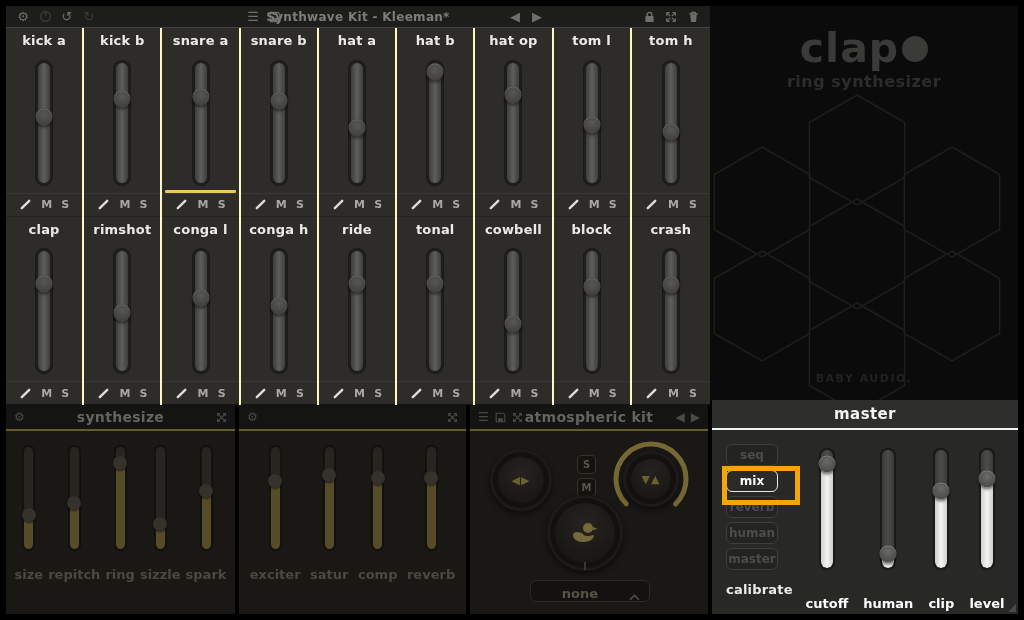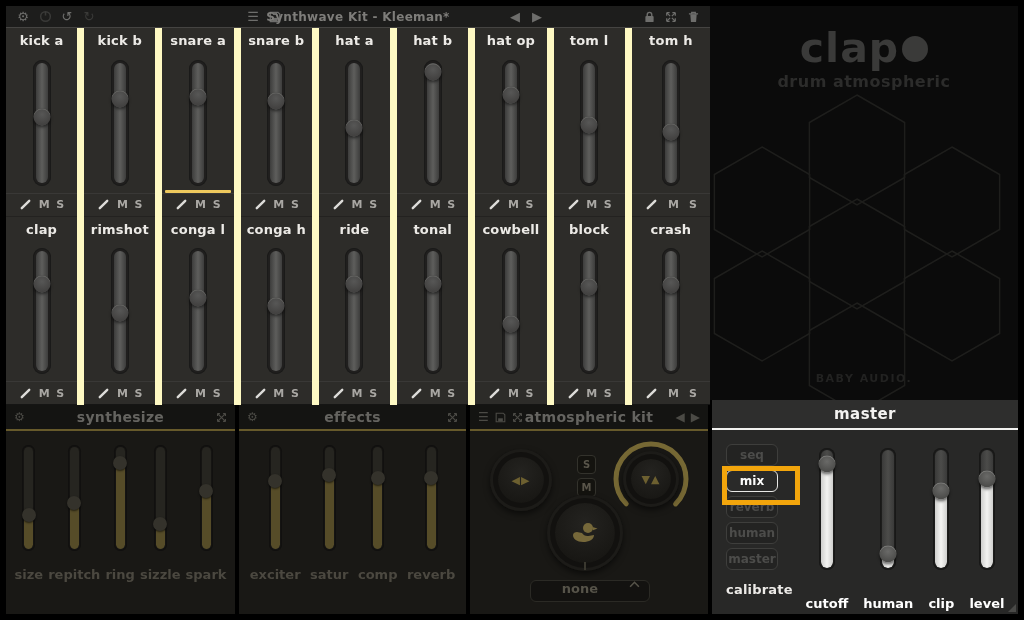--- a/index.html
+++ b/index.html
@@ -19,21 +19,21 @@
               color:#7e7d7a; font-size:12px; font-weight:bold; letter-spacing:.3px; }
   #tb-mid { margin-left:142px; display:flex; }
   #tb-right { margin-left:auto; display:flex; align-items:center; }
   #tb-arrows { position:absolute; left:500px; display:flex; }
 
   
   #grid { left:6px; top:27px; width:704px; height:378px; background:#2d2c29;
           border-top:1px solid #454442; display:flex; flex-direction:column; }
   .prow { display:flex; height:189px; }
   .pad { position:relative; width:78.22px; display:flex; flex-direction:column;
-         border-right:7px solid #fef9c3; }
+         border-right:2px solid #fef9c3; }
   .pad:last-child { border-right:none; }
   .pad-label { height:25px; display:flex; align-items:center; justify-content:center;
                color:#eceae6; font-size:13px; font-weight:bold; letter-spacing:.2px; }
   .pad-sl-wrap { flex:1; display:flex; align-items:center; justify-content:center; }
   .pslider { position:relative; width:18px; height:126px; border-radius:9px;
              background:#201f1e; box-shadow:inset 0 0 0 1px #1a1a19; cursor:pointer; }
   .ptrack { position:absolute; left:3px; right:3px; top:3px; bottom:3px; border-radius:6px;
             background:linear-gradient(90deg,#3d3d3c,#5e5e5c 50%,#3d3d3c); }
   .pthumb { position:absolute; left:50%; width:17px; height:17px; border-radius:50%;
             background:radial-gradient(circle at 50% 35%, #575756, #434241 70%);
@@ -94,21 +94,21 @@
           box-shadow:0 3px 6px rgba(0,0,0,.55), inset 0 0 0 3px #1c1b18, inset 0 0 0 8px #12110f;
           display:flex; align-items:center; justify-content:center; cursor:pointer; }
   .knob .glyph { color:#6d6030; font-size:11px; font-weight:bold; letter-spacing:1px; }
   .smbtn { position:absolute; width:19px; height:19px; border:1px solid #33322c; border-radius:4px;
            color:#59554a; font-size:10px; font-weight:bold; display:flex; align-items:center;
            justify-content:center; background:#14130f; cursor:pointer; }
   #atm-arc { position:absolute; }
   .tickline { position:absolute; width:2px; height:8px; background:#3a382f; }
   #atm-drop { position:absolute; left:60px; top:149px; width:120px; height:22px;
               background:#131210; border:1px solid #2b2a25; border-radius:6px; display:flex;
-              align-items:flex-start; cursor:pointer; }
+              align-items:flex-end; cursor:pointer; }
   #atm-drop .val { flex:1; text-align:center; color:#565349; font-size:13px; font-weight:bold; }
   #atm-drop svg { margin-right:9px; }
 
   
   #master { left:710px; top:400px; width:308px; height:214px; background:#282827;
             border-left:2px solid #000; }
   #m-head { position:relative; height:30px; background:#2e2e2d; border-bottom:2px solid #f2f2f0;
             display:flex; align-items:center; justify-content:center; }
   #m-head .title { color:#f4f3f1; font-size:15px; font-weight:bold; letter-spacing:.4px; }
   #m-body { position:relative; height:182px; display:flex; padding-left:14px; }
@@ -527,21 +527,21 @@
     <svg id="hexes" width="308" height="394" viewBox="0 0 308 394">
         <polygon points="147,89 194.6313972081441,116.5 194.6313972081441,171.5 147,199 99.36860279185588,171.5 99.36860279185588,116.5" fill="none" stroke="#1e1e1c" stroke-width="1.5"></polygon>
         <polygon points="52,141 99.63139720814412,168.5 99.63139720814412,223.5 52,251 4.368602791855878,223.5 4.368602791855878,168.5" fill="none" stroke="#1e1e1c" stroke-width="1.5"></polygon>
         <polygon points="242,141 289.6313972081441,168.5 289.6313972081441,223.5 242,251 194.3686027918559,223.5 194.3686027918559,168.5" fill="none" stroke="#1e1e1c" stroke-width="1.5"></polygon>
         <polygon points="147,193 194.6313972081441,220.5 194.6313972081441,275.5 147,303 99.36860279185588,275.5 99.36860279185588,220.5" fill="none" stroke="#1e1e1c" stroke-width="1.5"></polygon>
         <polygon points="52,245 99.63139720814412,272.5 99.63139720814412,327.5 52,355 4.368602791855878,327.5 4.368602791855878,272.5" fill="none" stroke="#1e1e1c" stroke-width="1.5"></polygon>
         <polygon points="242,245 289.6313972081441,272.5 289.6313972081441,327.5 242,355 194.3686027918559,327.5 194.3686027918559,272.5" fill="none" stroke="#1e1e1c" stroke-width="1.5"></polygon>
         <polygon points="147,297 194.6313972081441,324.5 194.6313972081441,379.5 147,407 99.36860279185588,379.5 99.36860279185588,324.5" fill="none" stroke="#1e1e1c" stroke-width="1.5"></polygon>
       </svg>
     <div id="logo"><span>clap</span><span class="odot"></span></div>
-    <div id="brand-sub">drum atmospheric</div>
+    <div id="brand-sub">ring synthesizer</div>
     <div id="brand-foot">BABY AUDIO.</div>
   </div>
 
   <div id="syn" class="abs dpanel">
     <div class="dhead">
       <span class="dh-ic">⚙</span>
       <span class="title">synthesize</span>
       <span class="dh-right">
           <span class="dh-ic">
         <svg width="11" height="11" viewBox="0 0 14 14">
@@ -598,21 +598,20 @@
             </div>
             <div class="dlabel">spark</div>
           </div>
         </div>
       </div>
   </div>
 
   <div id="fx" class="abs dpanel">
     <div class="dhead">
       <span class="dh-ic">⚙</span>
-      <span class="title">effects</span>
       <span class="dh-right">
           <span class="dh-ic">
         <svg width="11" height="11" viewBox="0 0 14 14">
               <path d="M2 2l10 10M12 2 2 12" stroke="#4b4a45" stroke-width="1.5"></path>
               <path d="M2 2h3M2 2v3M12 12H9M12 12V9M12 2H9M12 2v3M2 12h3M2 12V9" stroke="#4b4a45" stroke-width="1.5"></path>
             </svg>
       </span>
         </span>
     </div>
     <div class="dbody">

